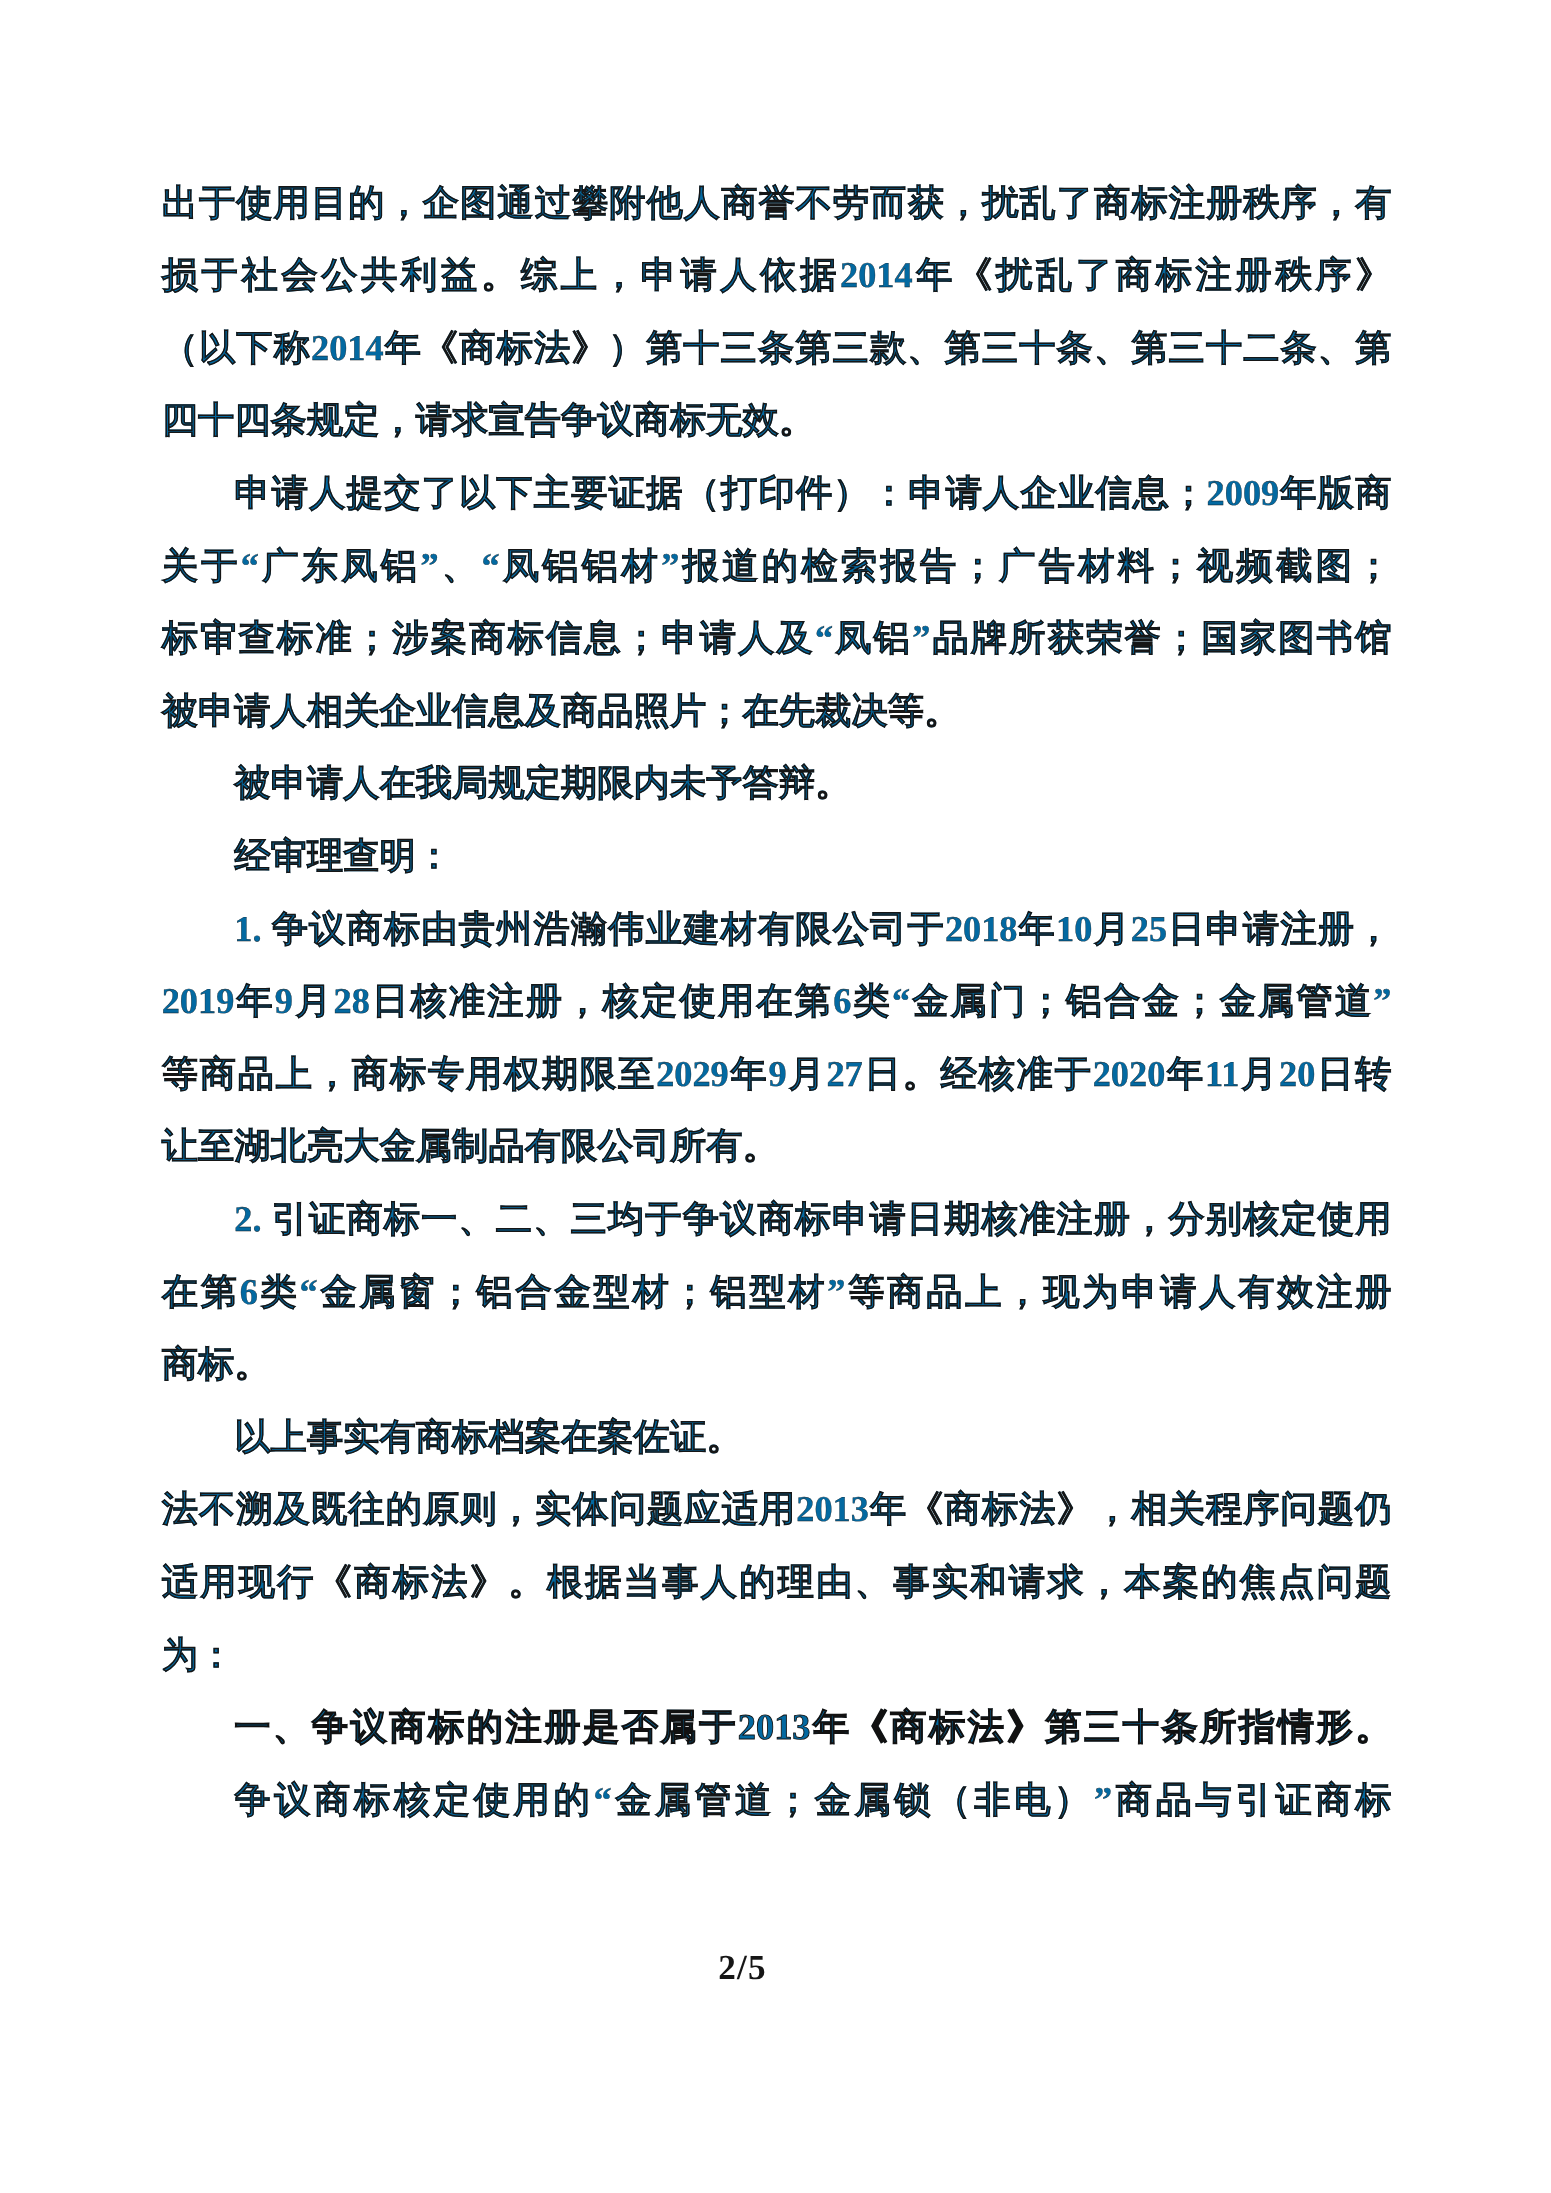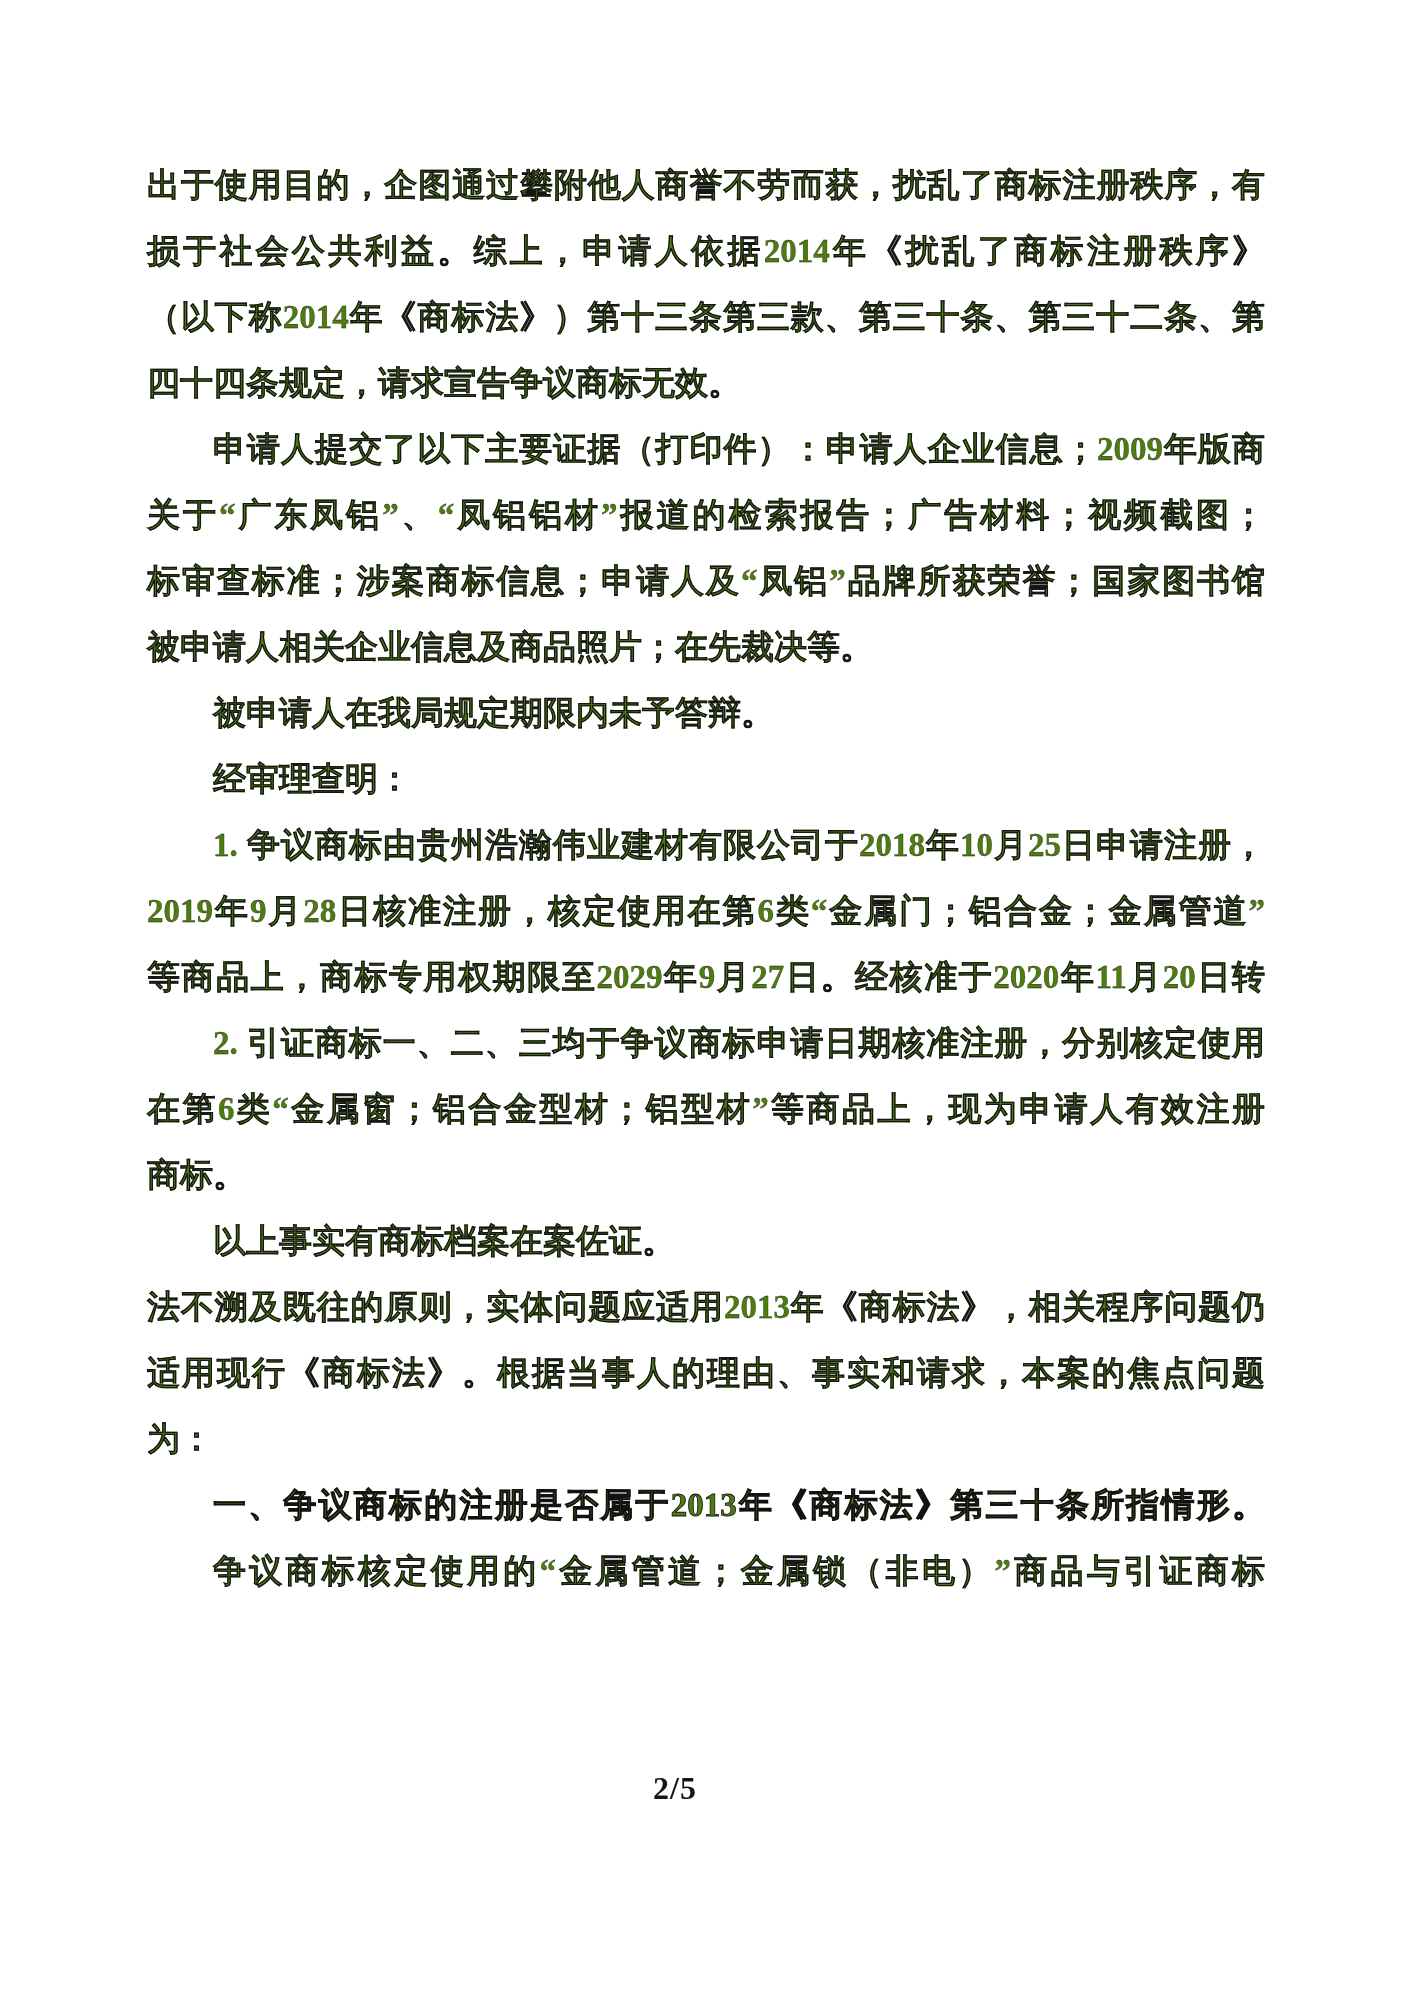--- a/index.html
+++ b/index.html
@@ -18,21 +18,21 @@
   .body-text {
     position: absolute;
     left: 147px;
     top: 152px;
     width: 1118px;
   }
   .line {
     height: 66px;
     line-height: 66px;
     font-size: 33px;
-    color: #4d7c0f;
+    color: #0369a1;
     font-weight: 600;
     text-align: justify;
     -webkit-text-stroke: 0.3px #161616;
   }
   .line.fill {
     text-align-last: justify;
   }
   .line.indent {
     text-indent: 66px;
   }
@@ -64,20 +64,21 @@
       <div class="line">四十四条规定，请求宣告争议商标无效。</div>
       <div class="line indent fill">申请人提交了以下主要证据（打印件）：申请人企业信息；2009年版商</div>
       <div class="line fill">关于“广东凤铝”、“凤铝铝材”报道的检索报告；广告材料；视频截图；</div>
       <div class="line fill">标审查标准；涉案商标信息；申请人及“凤铝”品牌所获荣誉；国家图书馆</div>
       <div class="line">被申请人相关企业信息及商品照片；在先裁决等。</div>
       <div class="line indent">被申请人在我局规定期限内未予答辩。</div>
       <div class="line indent">经审理查明：</div>
       <div class="line indent fill">1. 争议商标由贵州浩瀚伟业建材有限公司于2018年10月25日申请注册，</div>
       <div class="line fill">2019年9月28日核准注册，核定使用在第6类“金属门；铝合金；金属管道”</div>
       <div class="line fill">等商品上，商标专用权期限至2029年9月27日。经核准于2020年11月20日转</div>
+      <div class="line">让至湖北亮大金属制品有限公司所有。</div>
       <div class="line indent fill">2. 引证商标一、二、三均于争议商标申请日期核准注册，分别核定使用</div>
       <div class="line fill">在第6类“金属窗；铝合金型材；铝型材”等商品上，现为申请人有效注册</div>
       <div class="line">商标。</div>
       <div class="line indent">以上事实有商标档案在案佐证。</div>
       <div class="line fill">法不溯及既往的原则，实体问题应适用2013年《商标法》，相关程序问题仍</div>
       <div class="line fill">适用现行《商标法》。根据当事人的理由、事实和请求，本案的焦点问题</div>
       <div class="line">为：</div>
       <div class="line indent fill bold">一、争议商标的注册是否属于2013年《商标法》第三十条所指情形。</div>
       <div class="line indent fill">争议商标核定使用的“金属管道；金属锁（非电）”商品与引证商标</div>
     </div>

